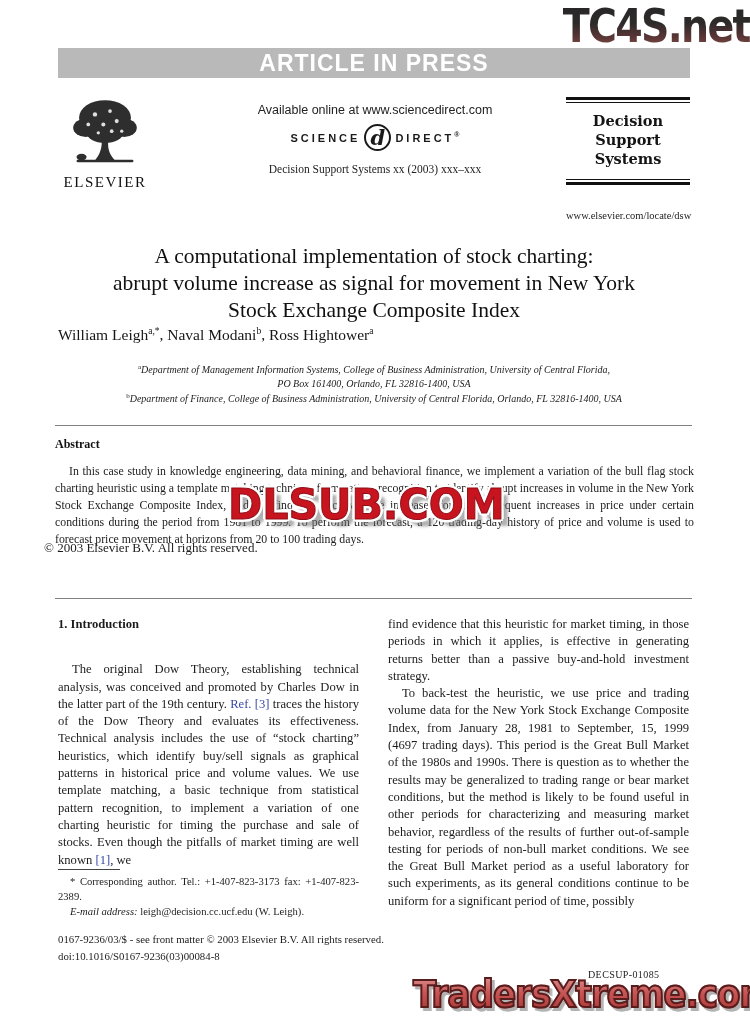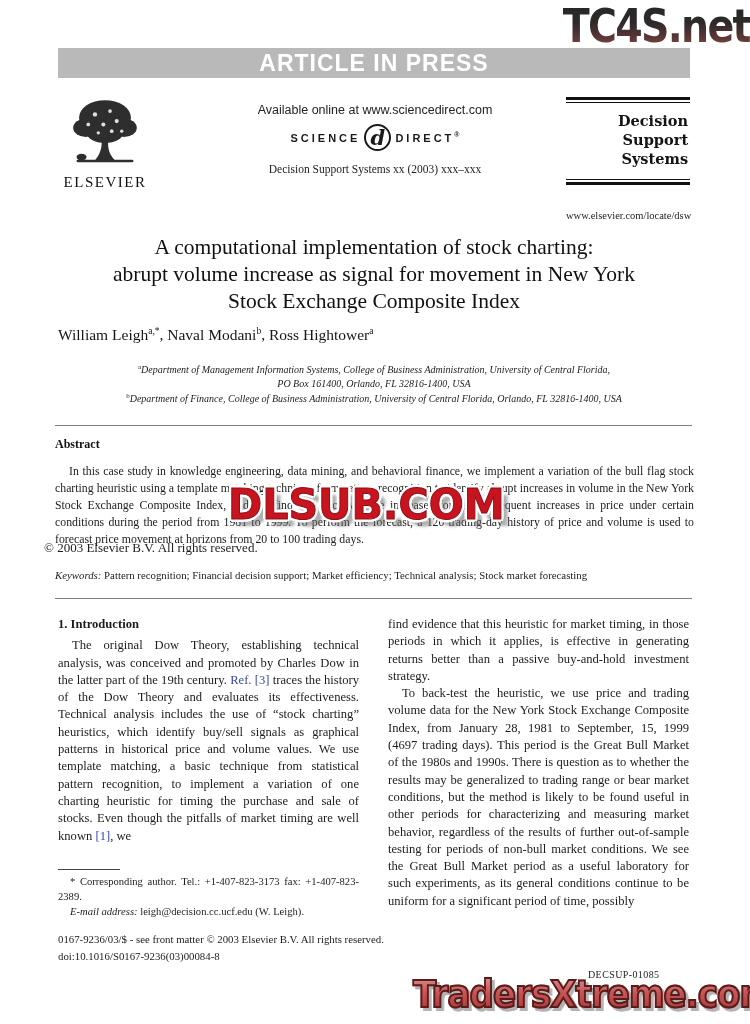--- a/index.html
+++ b/index.html
@@ -64,31 +64,31 @@
   }
   .sd-circle {
     width:27px; height:27px; border:2.5px solid #1a1a1a; border-radius:50%;
     display:flex; align-items:center; justify-content:center;
     margin:0 4px; flex:0 0 auto;
   }
   .sd-circle span { font-family:"DejaVu Serif", serif; font-style:italic; font-weight:bold; font-size:21px; line-height:1; color:#1a1a1a; }
   .sd-direct sup { font-size:7px; letter-spacing:0; }
   .citation { margin-top:12px; font-size:11.5px; color:#222; }
 
-  .journal-box { position:absolute; left:566px; top:97px; width:124px; text-align:right; }
+  .journal-box { position:absolute; left:566px; top:97px; width:124px; text-align:center; }
   .jb-rule-thick { height:3px; background:#111; }
   .jb-rule-thin { height:1px; background:#111; margin-top:2px; }
   .jb-rule-thin2 { height:1px; background:#111; }
   .jb-rule-thick2 { height:3px; background:#111; margin-top:2px; }
   .jb-name { margin:9px 0 10px 0; font-family:"DejaVu Serif", serif; font-weight:bold; font-size:15px; line-height:19px; color:#141414; transform:scaleX(0.97); }
   .jb-url { margin-top:25px; font-size:10.5px; color:#222; }
 
   
   .title {
-    position:absolute; left:58px; top:234px; width:632px; text-align:center;
+    position:absolute; left:58px; top:243px; width:632px; text-align:center;
     font-size:21.5px; line-height:27px; color:#111; font-weight:normal;
   }
   .authors { position:absolute; left:58px; top:326px; width:632px; text-align:left; font-size:15.5px; color:#161616; }
   .authors sup { font-size:9.5px; }
   .affils { position:absolute; left:58px; top:361px; width:632px; text-align:center; font-style:italic; font-size:10px; line-height:13.5px; color:#222; }
   .affils sup { font-size:7px; font-style:normal; }
 
   
   .rule { position:absolute; left:55px; width:637px; border-top:1px solid #808080; }
   .rule-1 { top:425px; }
@@ -101,21 +101,21 @@
     font-size:11.8px; line-height:17px; text-align:justify; text-indent:14px; color:#1c1c1c;font-family:Liberation Serif, serif;
   }
   .copyright { position:absolute; left:44px; top:540px; font-size:13px; color:#1c1c1c; }
   .keywords { position:absolute; left:55px; top:569px; width:639px; font-size:10.8px; color:#1c1c1c; }
   .keywords .kw-label { font-style:italic; }
 
   
   .col { position:absolute; top:616px; width:301px; font-size:12.6px; line-height:17.3px; text-align:justify; color:#1c1c1c; }
   .col-left { left:58px; }
   .col-right { left:388px; }
-  .col h2 { font-size:12.6px; font-weight:bold; margin-bottom:4px; text-align:left; }
+  .col h2 { font-size:12.6px; font-weight:bold; margin-bottom:28px; text-align:left; }
   .col p.indent { text-indent:14px; }
   .ref-link { color:#3747a5; cursor:pointer; }
 
   
   .footnote { position:absolute; left:58px; top:869px; width:301px; font-size:10.6px; line-height:14.8px; text-align:justify; color:#1c1c1c; }
   .fn-rule { width:62px; border-top:1px solid #444; margin-bottom:5px; }
   .footnote p { text-indent:12px; }
   .fn-email-label { font-style:italic; }
 
   
@@ -198,23 +198,20 @@
     <div><sup>a</sup><span>Department of Management Information Systems, College of Business Administration, University of Central Florida,</span></div>
     <div><span>PO Box 161400, Orlando, FL 32816-1400, USA</span></div>
     <div><sup>b</sup><span>Department of Finance, College of Business Administration, University of Central Florida, Orlando, FL 32816-1400, USA</span></div>
   </div>
 
   <div class="rule rule-1"></div>
 
   <div class="abstract-h">Abstract</div>
   <p class="abstract-p">In this case study in knowledge engineering, data mining, and behavioral finance, we implement a variation of the bull flag stock charting heuristic using a template matching technique from pattern recognition to identify abrupt increases in volume in the New York Stock Exchange Composite Index, and we find that such volume increases foretell subsequent increases in price under certain conditions during the period from 1981 to 1999. To perform the forecast, a 120 trading-day history of price and volume is used to forecast price movement at horizons from 20 to 100 trading days.</p>
   <div class="copyright">© 2003 Elsevier B.V. All rights reserved.</div>
-  <div class="keywords">
-    <span class="kw-label">Keywords:</span><span> Pattern recognition; Financial decision support; Market efficiency; Technical analysis; Stock market forecasting</span>
-  </div>
 
   <div class="rule rule-2"></div>
 
   <div class="col col-left">
     <h2>1. Introduction</h2>
     <p class="indent">
       <span>The original Dow Theory, establishing technical analysis, was conceived and promoted by Charles Dow in the latter part of the 19th century. </span><span class="ref-link">Ref. [3]</span><span> traces the history of the Dow Theory and evaluates its effectiveness. Technical analysis includes the use of “stock charting” heuristics, which identify buy/sell signals as graphical patterns in historical price and volume values. We use template matching, a basic technique from statistical pattern recognition, to implement a variation of one charting heuristic for timing the purchase and sale of stocks. Even though the pitfalls of market timing are well known </span><span class="ref-link">[1]</span><span>, we</span>
     </p>
   </div>
 

